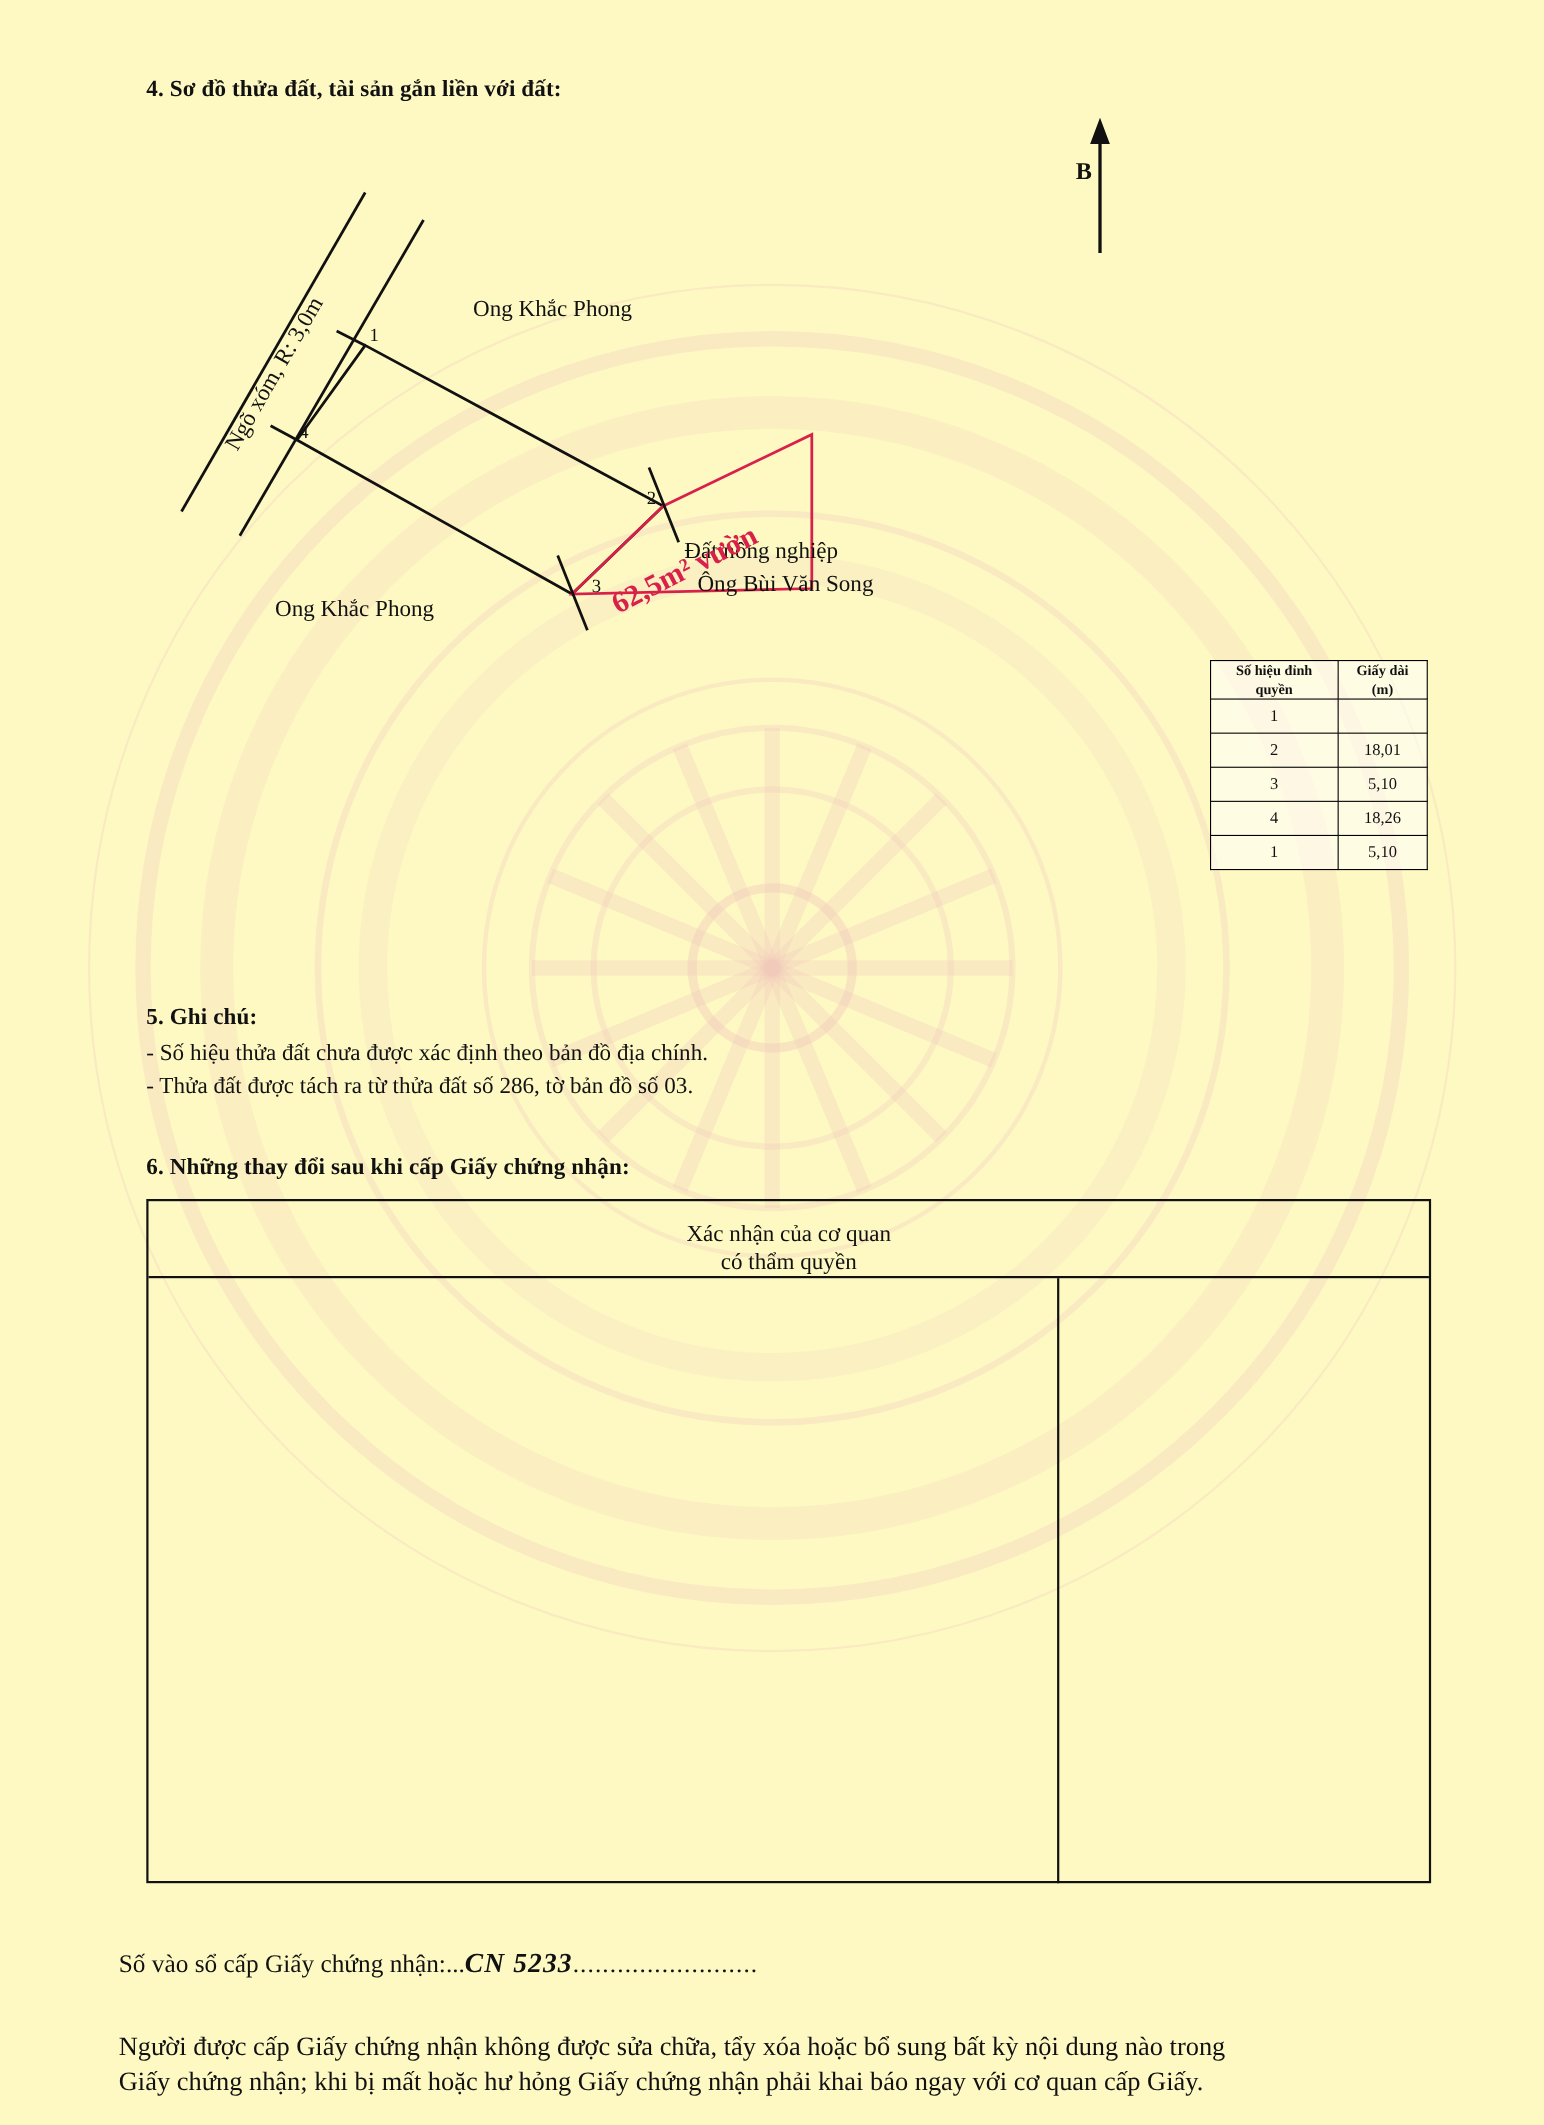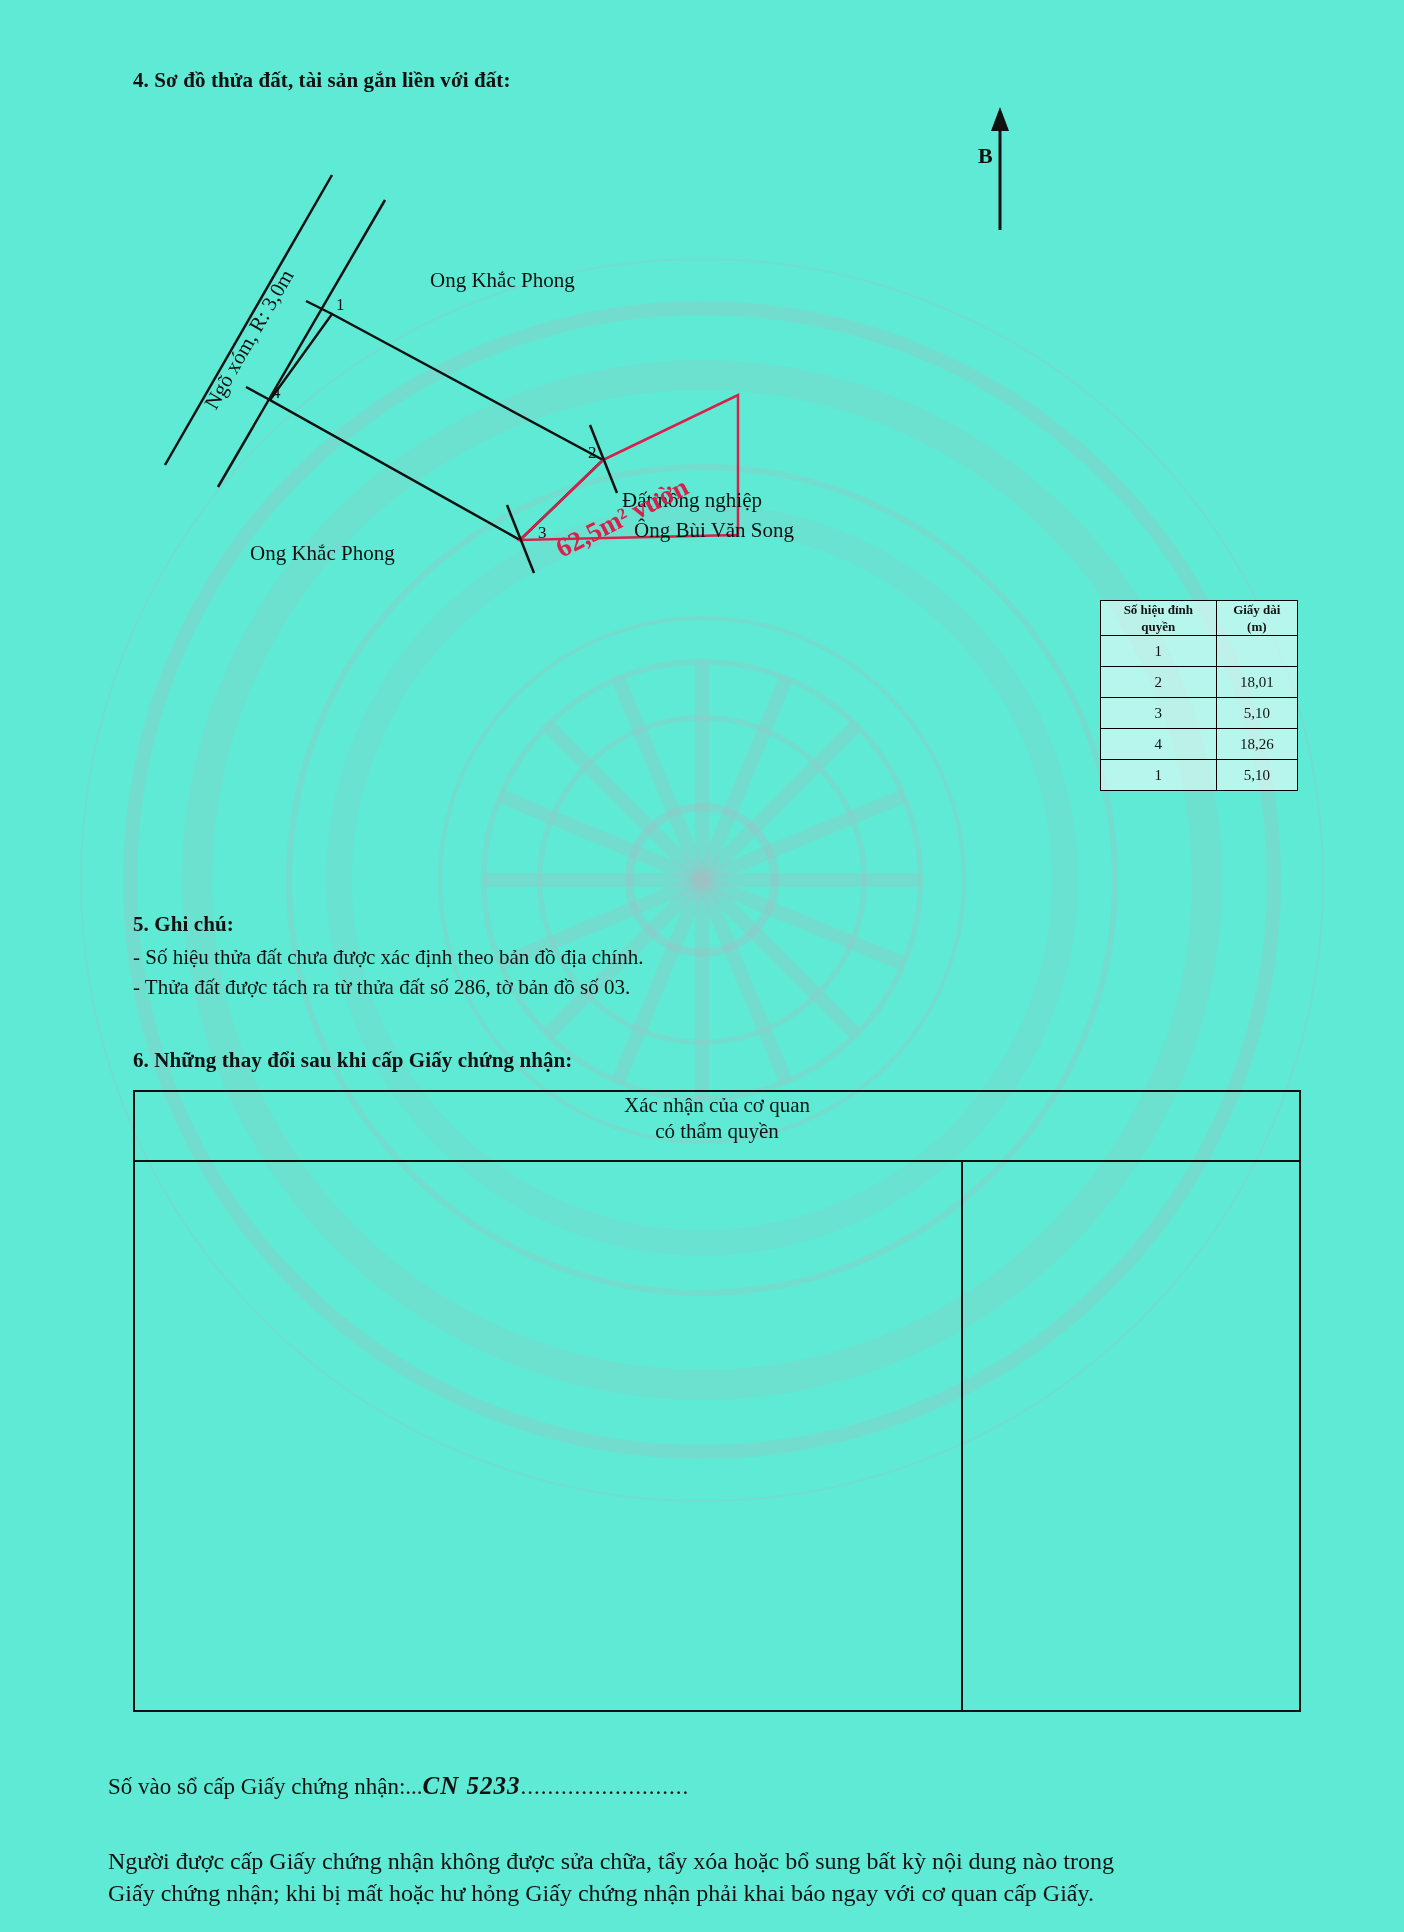--- a/index.html
+++ b/index.html
@@ -9,21 +9,21 @@
   }
   body {
     font-family: "Liberation Serif", serif;
     color: #111;
   }
   #page {
     position: relative;
     width: 1404px;
     height: 1932px;
     overflow: hidden;
-    background: #5eead4;
+    background: #fef9c3;
   }
 
   
   .watermark {
     position: absolute;
     left: 50%;
     top: 880px;
     transform: translate(-50%, -50%);
     width: 1260px;
     height: 1260px;
@@ -137,21 +137,21 @@
     flex: 0 0 826px;
     border-right: 2px solid #111;
     display: flex;
     align-items: center;
     justify-content: center;
     font-size: 21px;
   }
   #changes-head .col2 {
     flex: 1;
     display: flex;
-    align-items: flex-start;
+    align-items: flex-end;
     justify-content: center;
     text-align: center;
     font-size: 21px;
     line-height: 26px;
   }
   #changes-body {
     display: flex;
     height: calc(100% - 68px);
   }
   #changes-body .col1 {

